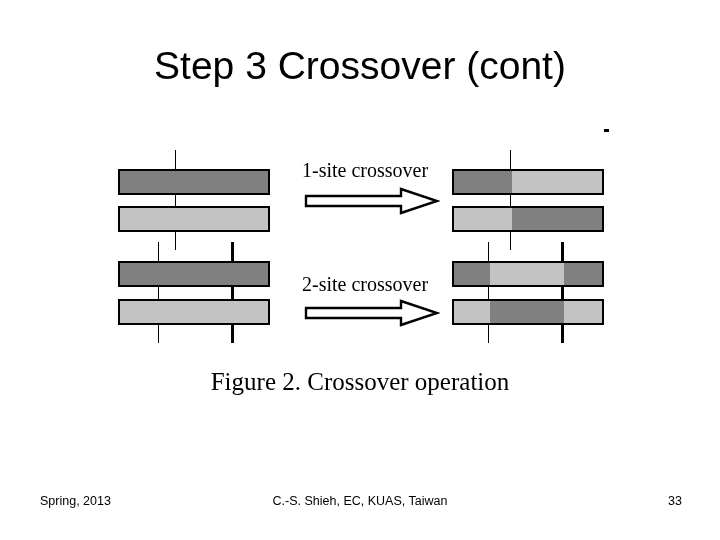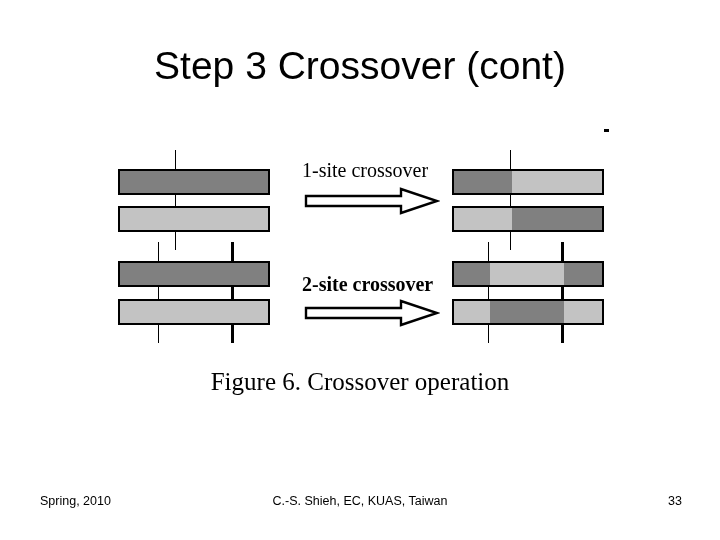--- a/index.html
+++ b/index.html
@@ -170,21 +170,21 @@
   <div class="xline bold" style="left:231px; top:242px; height:101px;"></div>
 
   <div class="chrom-bar" style="left:118px; top:261px; width:152px; height:26px;">
     <div class="seg dark" style="width: 150px; background: rgb(128, 128, 128);"></div>
   </div>
 
   <div class="chrom-bar" style="left:118px; top:299px; width:152px; height:26px;">
     <div class="seg light" style="width: 150px; background: rgb(195, 195, 195);"></div>
   </div>
 
-  <div class="op-label" style="left:302px; top:273px;font-weight:bold;">2-site crossover</div>
+  <div class="op-label" style="left:302px; top:273px;">2-site crossover</div>
 
   <div class="arrow-wrap" style="left:304px; top:298px;">
     <svg width="136" height="30" viewBox="0 0 136 30">
       <polygon points="2,10 97,10 97,3 133,15 97,27 97,20 2,20" fill="#ffffff" stroke="#000000" stroke-width="2.4" stroke-linejoin="miter"></polygon>
     </svg>
   </div>
 
   <div class="xline" style="left:488px; top:242px; height:101px;"></div>
   <div class="xline bold" style="left:561px; top:242px; height:101px;"></div>
 
@@ -195,21 +195,21 @@
   </div>
 
   <div class="chrom-bar" style="left:452px; top:299px; width:152px; height:26px;">
     <div class="seg light" style="width: 36px; background: rgb(195, 195, 195);"></div>
     <div class="seg dark" style="width: 74px; background: rgb(128, 128, 128);"></div>
     <div class="seg light" style="width: 40px; background: rgb(195, 195, 195);"></div>
   </div>
 
   <div id="stray-mark"></div>
 
-  <div id="figure-caption">Figure 6.  Crossover operation</div>
+  <div id="figure-caption">Figure 2.  Crossover operation</div>
 
 </div>
 
 <div id="footer">
-  <div class="f-left">Spring, 2010</div>
+  <div class="f-left">Spring, 2013</div>
   <div class="f-center">C.-S. Shieh, EC, KUAS, Taiwan</div>
   <div class="f-right">33</div>
 </div>
 
 </body></html>

